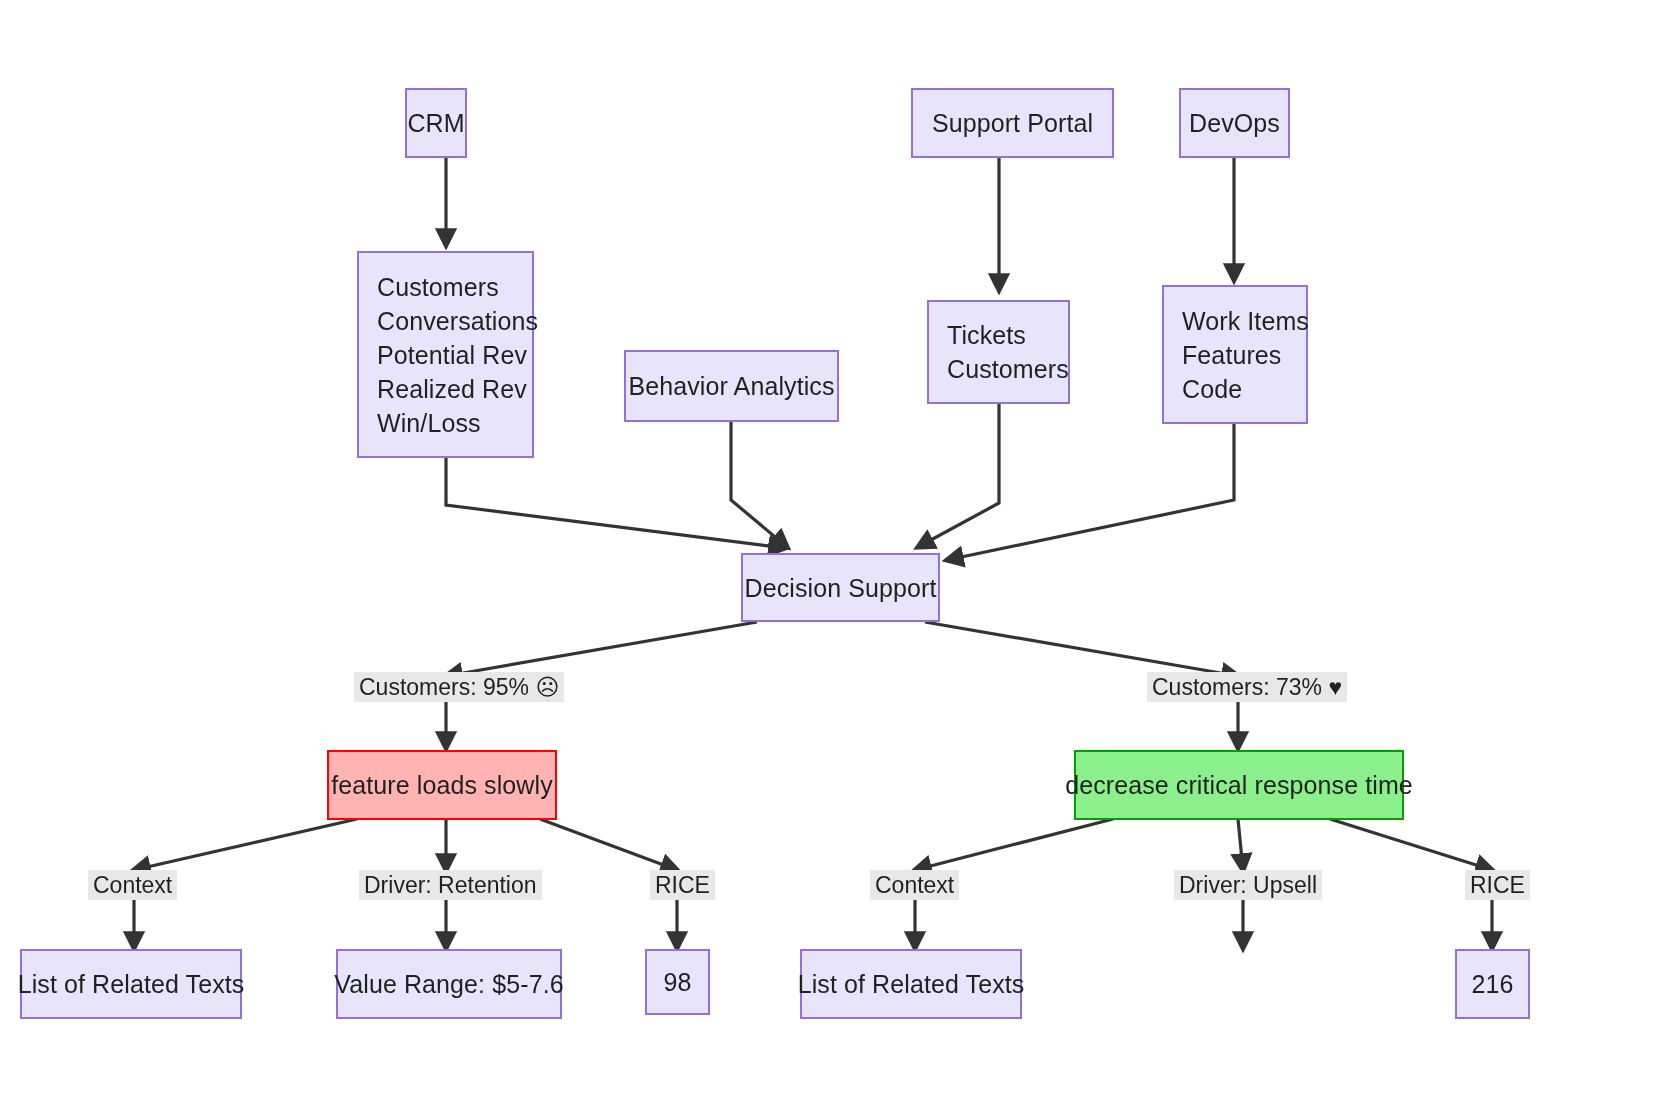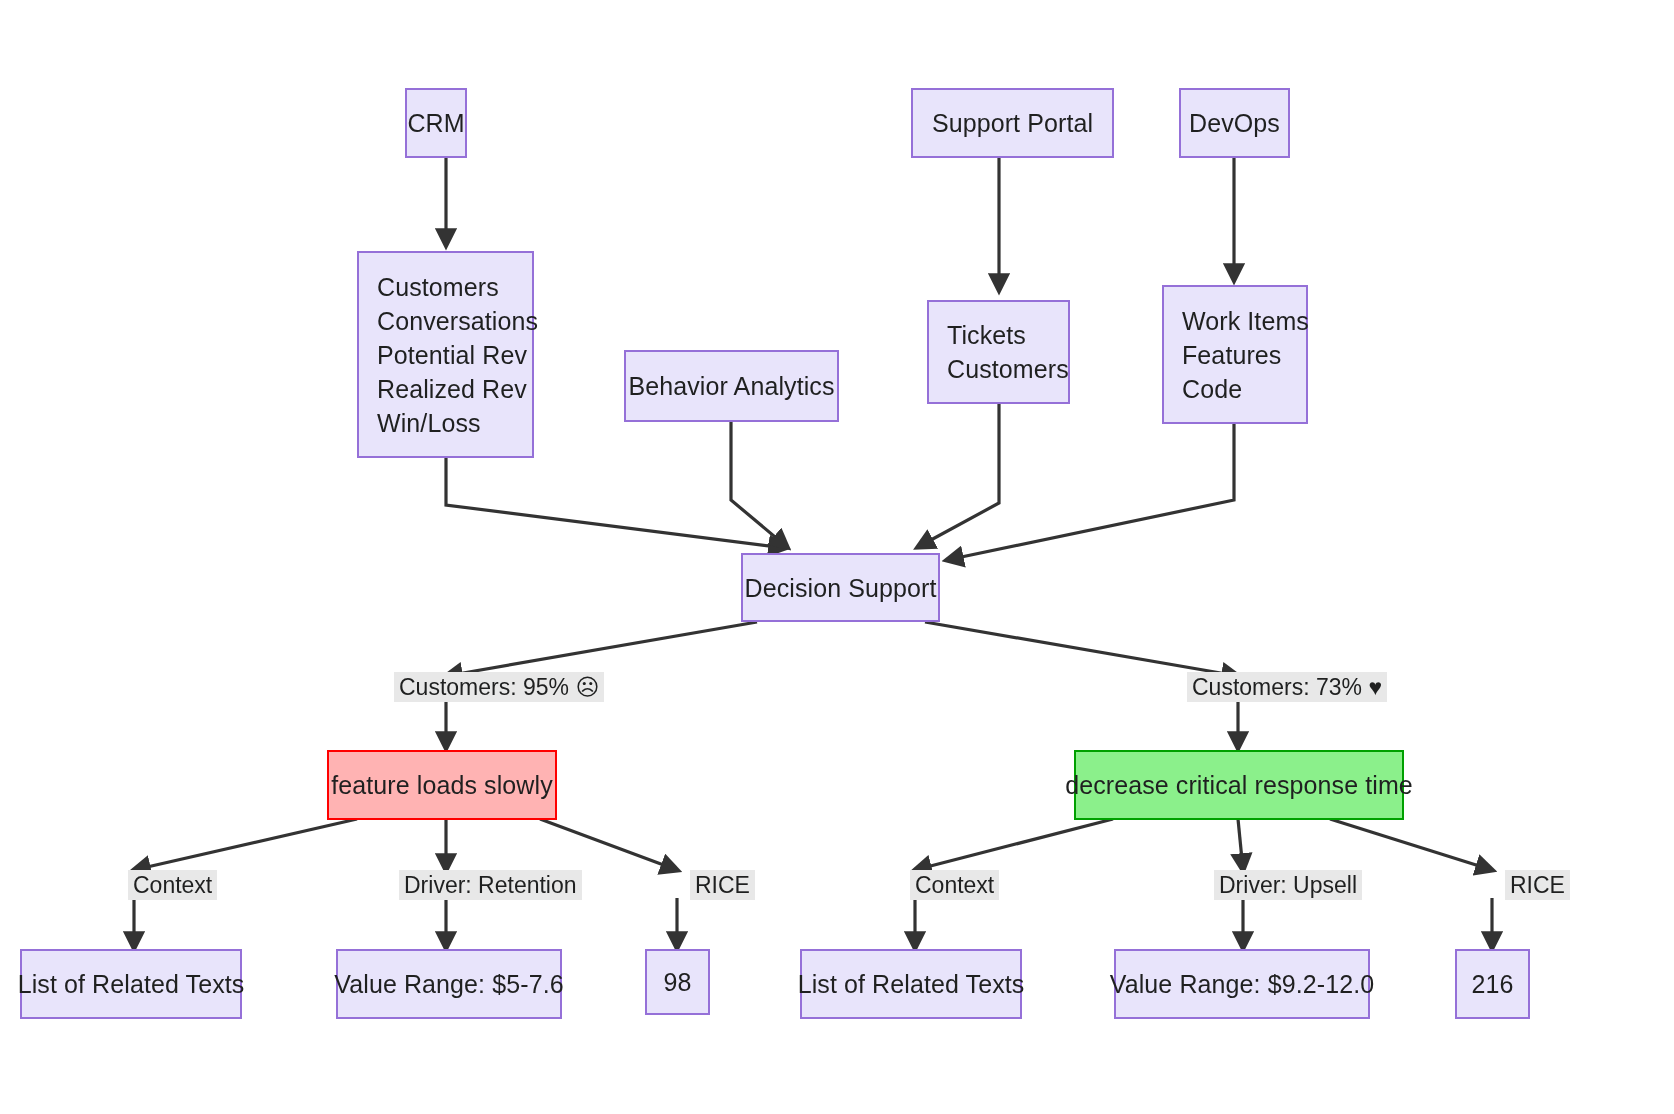--- a/index.html
+++ b/index.html
@@ -57,21 +57,20 @@
   }
   .edge-label {
     position: absolute;
     background: #e8e8e8;
     color: #1f2020;
     font-size: 23px;
     line-height: 28px;
     padding: 1px 5px;
     white-space: nowrap;
     box-sizing: border-box;
-    margin-left: 40px;
   }
 </style>
 </head>
 <body>
 
 <div id="canvas">
 
   <svg id="edges" viewBox="0 0 1674 1114">
     <defs>
       <marker id="arrow" viewBox="0 0 12 12" refX="9" refY="6" markerWidth="7" markerHeight="7" orient="auto-start-reverse">
@@ -188,21 +187,18 @@
   </div>
 
   <div class="node center" style="left:645px; top:949px; width:65px; height:66px;">
     <span class="line">98</span>
   </div>
 
   <div class="node center" style="left:800px; top:949px; width:222px; height:70px;">
     <span class="line">List of Related Texts</span>
   </div>
 
-  <div class="node center" style="left:1114px; top:949px; width:256px; height:70px;">
-    <span class="line">Value Range: $9.2-12.0</span>
-  </div>
 
   <div class="node center" style="left:1455px; top:949px; width:75px; height:70px;">
     <span class="line">216</span>
   </div>
 
 </div>
 
 </body></html>

